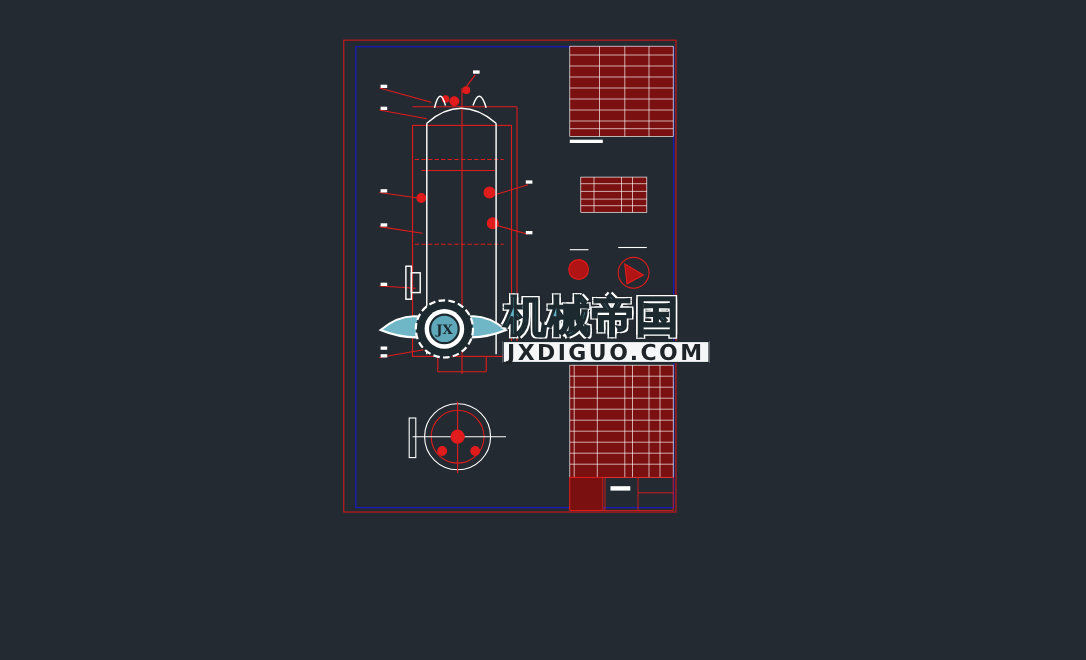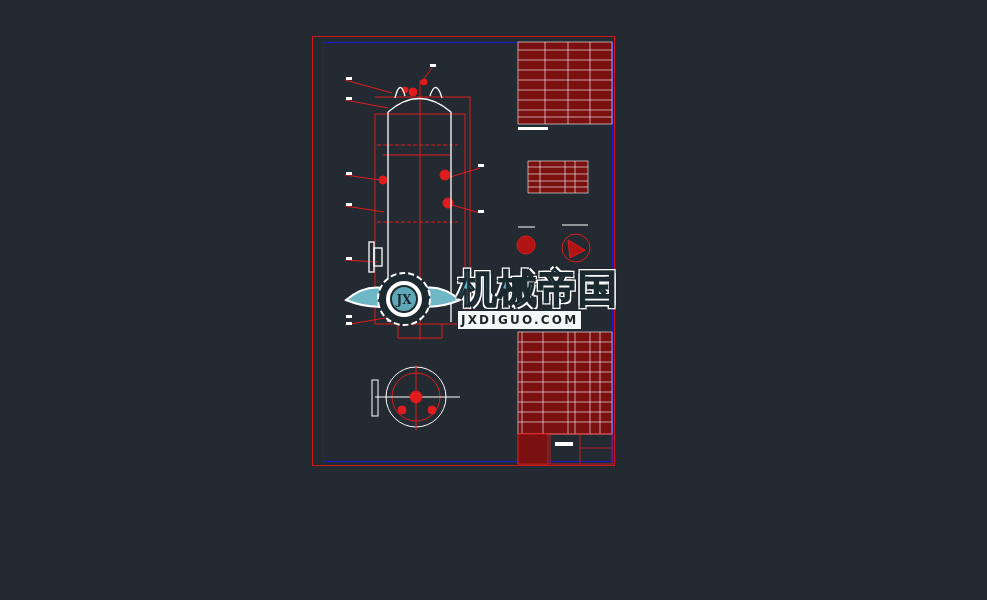--- a/index.html
+++ b/index.html
@@ -2,21 +2,21 @@
 <html><head>
 <meta charset="utf-8">
 <style>
   html,body{margin:0;padding:0;}
   body{width:987px;height:600px;background:#232a31;position:relative;overflow:hidden;font-family:"DejaVu Sans",sans-serif;}
   .sheet{position:absolute;left:312px;top:36px;width:303px;height:430px;border:1px solid #d01818;box-sizing:border-box;}
   .inner{position:absolute;left:10px;top:5px;width:290px;height:420px;border:1.5px solid #1a1ad0;box-sizing:border-box;}
   svg{position:absolute;left:0;top:0;}
   .wm-text{position:absolute;left:458px;top:272px;font-family:"DejaVu Sans",sans-serif;font-weight:bold;font-size:39px;color:#5fb4c8;letter-spacing:1px;
     text-shadow:-2px -2px 0 #fff,2px -2px 0 #fff,-2px 2px 0 #fff,2px 2px 0 #fff,0 0 4px #000;-webkit-text-stroke:1.5px #1c2a30;line-height:34px;}
-  .wm-url{position:absolute;left:457px;top:310px;font-family:"DejaVu Sans",sans-serif;font-weight:bold;font-size:12px;color:#1e2428;letter-spacing:2.2px;
+  .wm-url{position:absolute;left:457px;top:310px;font-family:"DejaVu Sans",sans-serif;font-weight:bold;font-size:20px;color:#1e2428;letter-spacing:2.2px;
     background:#f4f6f8;padding:0 3px;line-height:18px;border:1px solid #1c2a30;}
 </style>
 </head>
 <body>
 
 <div class="sheet">
   <div class="inner"></div>
 </div>
 
 <svg width="987" height="600">

